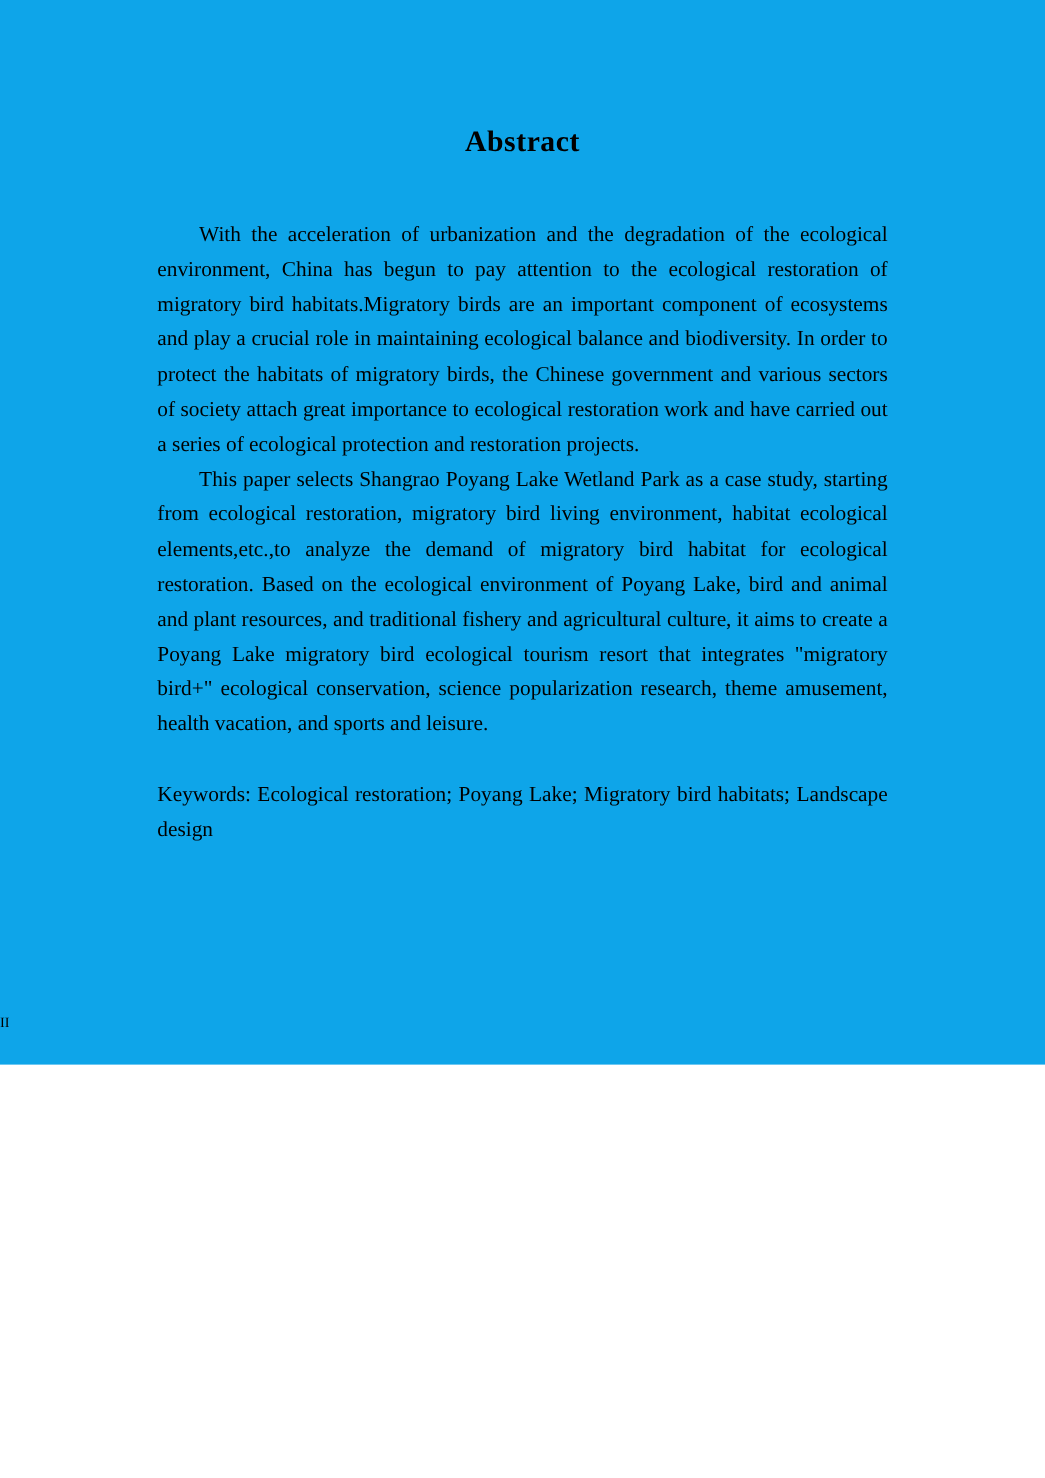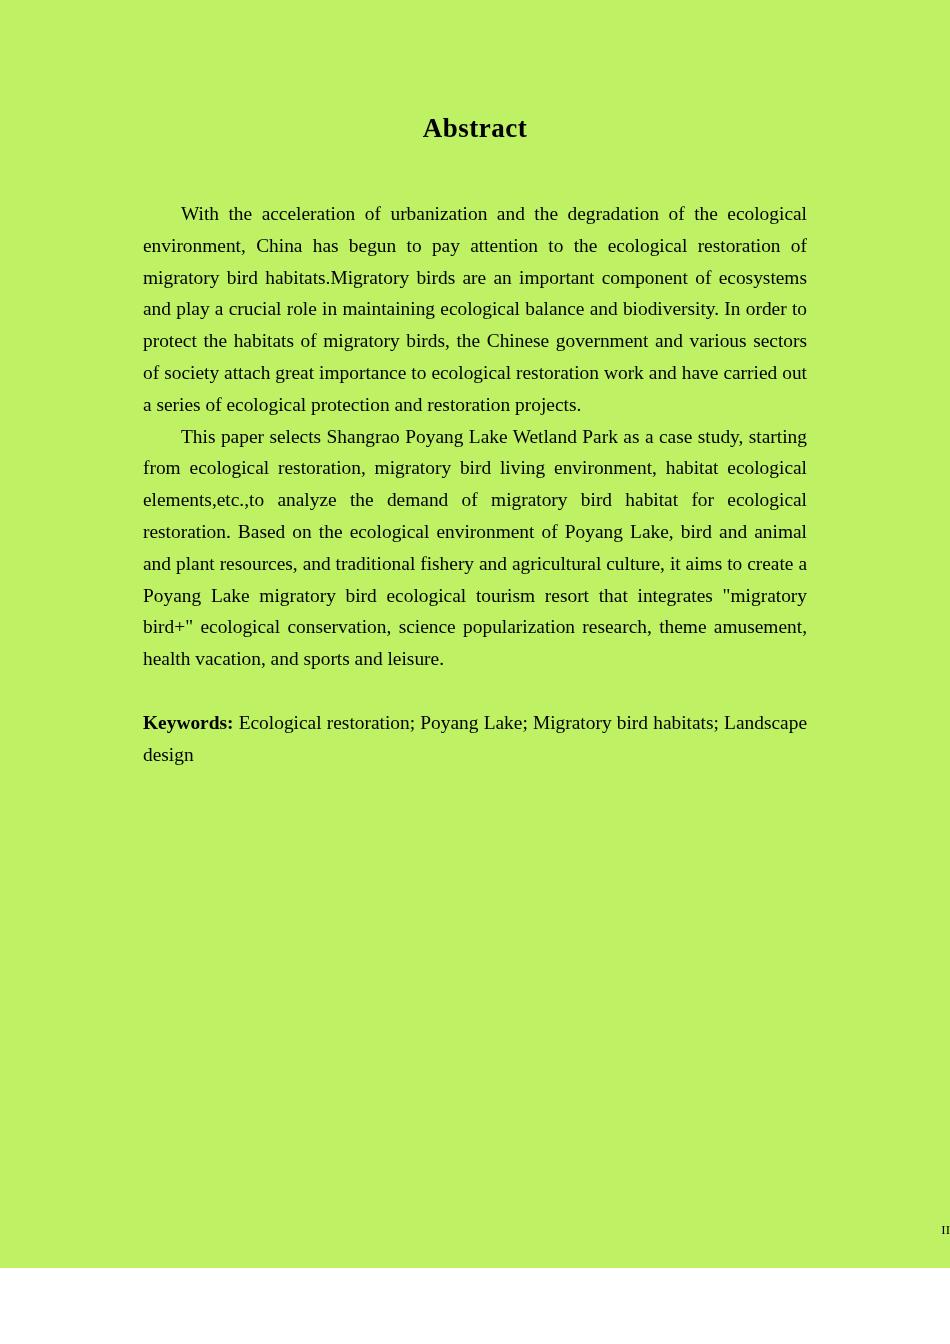--- a/index.html
+++ b/index.html
@@ -3,22 +3,22 @@
 <meta charset="utf-8">
 <style>
   html, body {
     margin: 0;
     padding: 0;
     background: #ffffff;
   }
   .page {
     position: relative;
     width: 950px;
-    height: 1268px;
-    background: #bef264;
+    height: 968px;
+    background: #0ea5e9;
     color: #000000;
     font-family: "Liberation Serif", "DejaVu Serif", serif;
     box-sizing: border-box;
     overflow: hidden;
   }
   .content {
     position: absolute;
     left: 143px;
     right: 143px;
     top: 0;
@@ -44,28 +44,28 @@
   }
   .keywords-para {
     margin: 0;
     margin-top: 31.8px;
     font-size: 19.4px;
     line-height: 31.8px;
     text-align: justify;
     text-indent: 0;
   }
   .keywords-label {
-    font-weight: bold;
+    font-weight: normal;
   }
   .page-footer {
     position: absolute;
     left: 0;
     right: 0;
     bottom: 30px;
-    text-align: right;
+    text-align: left;
     font-size: 13px;
     line-height: 16px;
     color: #000000;
   }
 </style>
 </head>
 <body>
 
 <div class="page">
   <div class="content">

